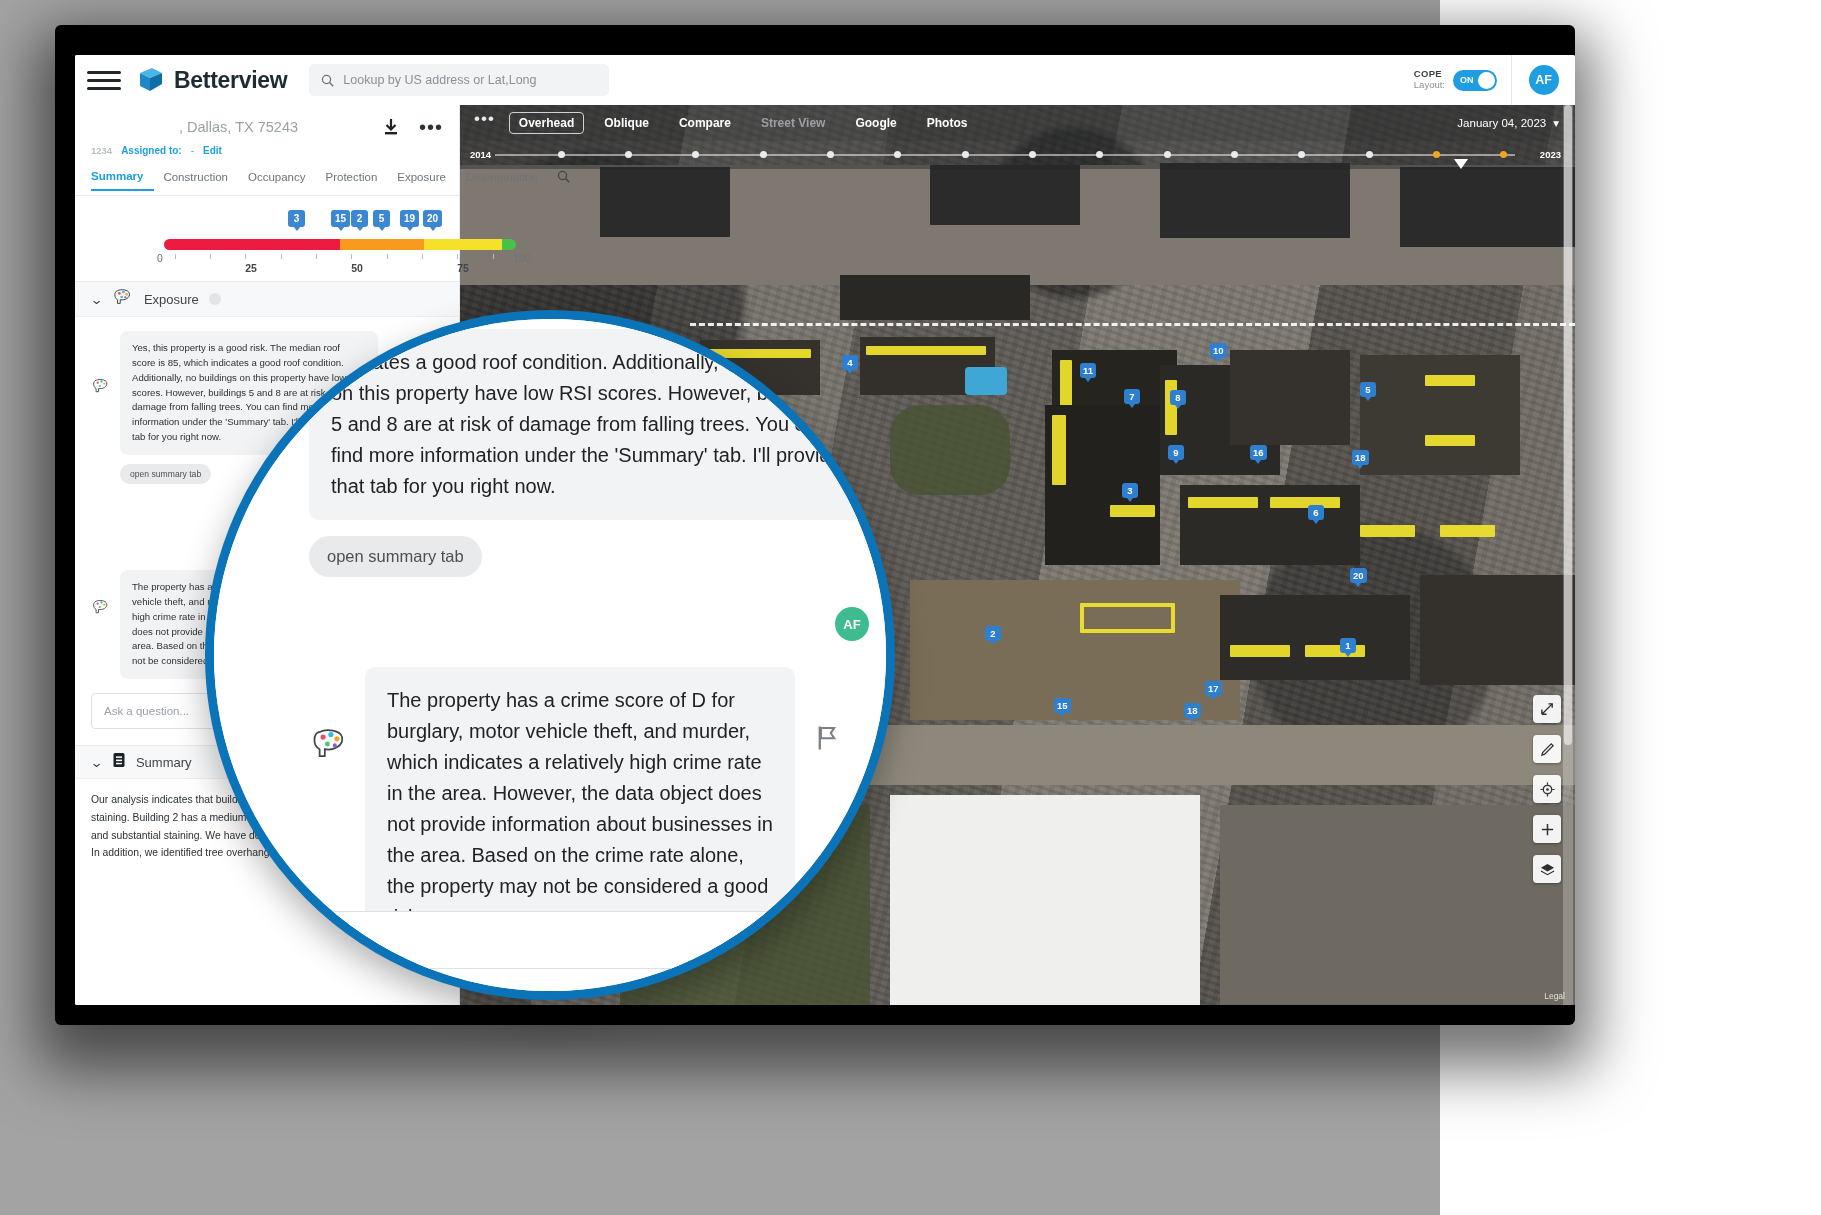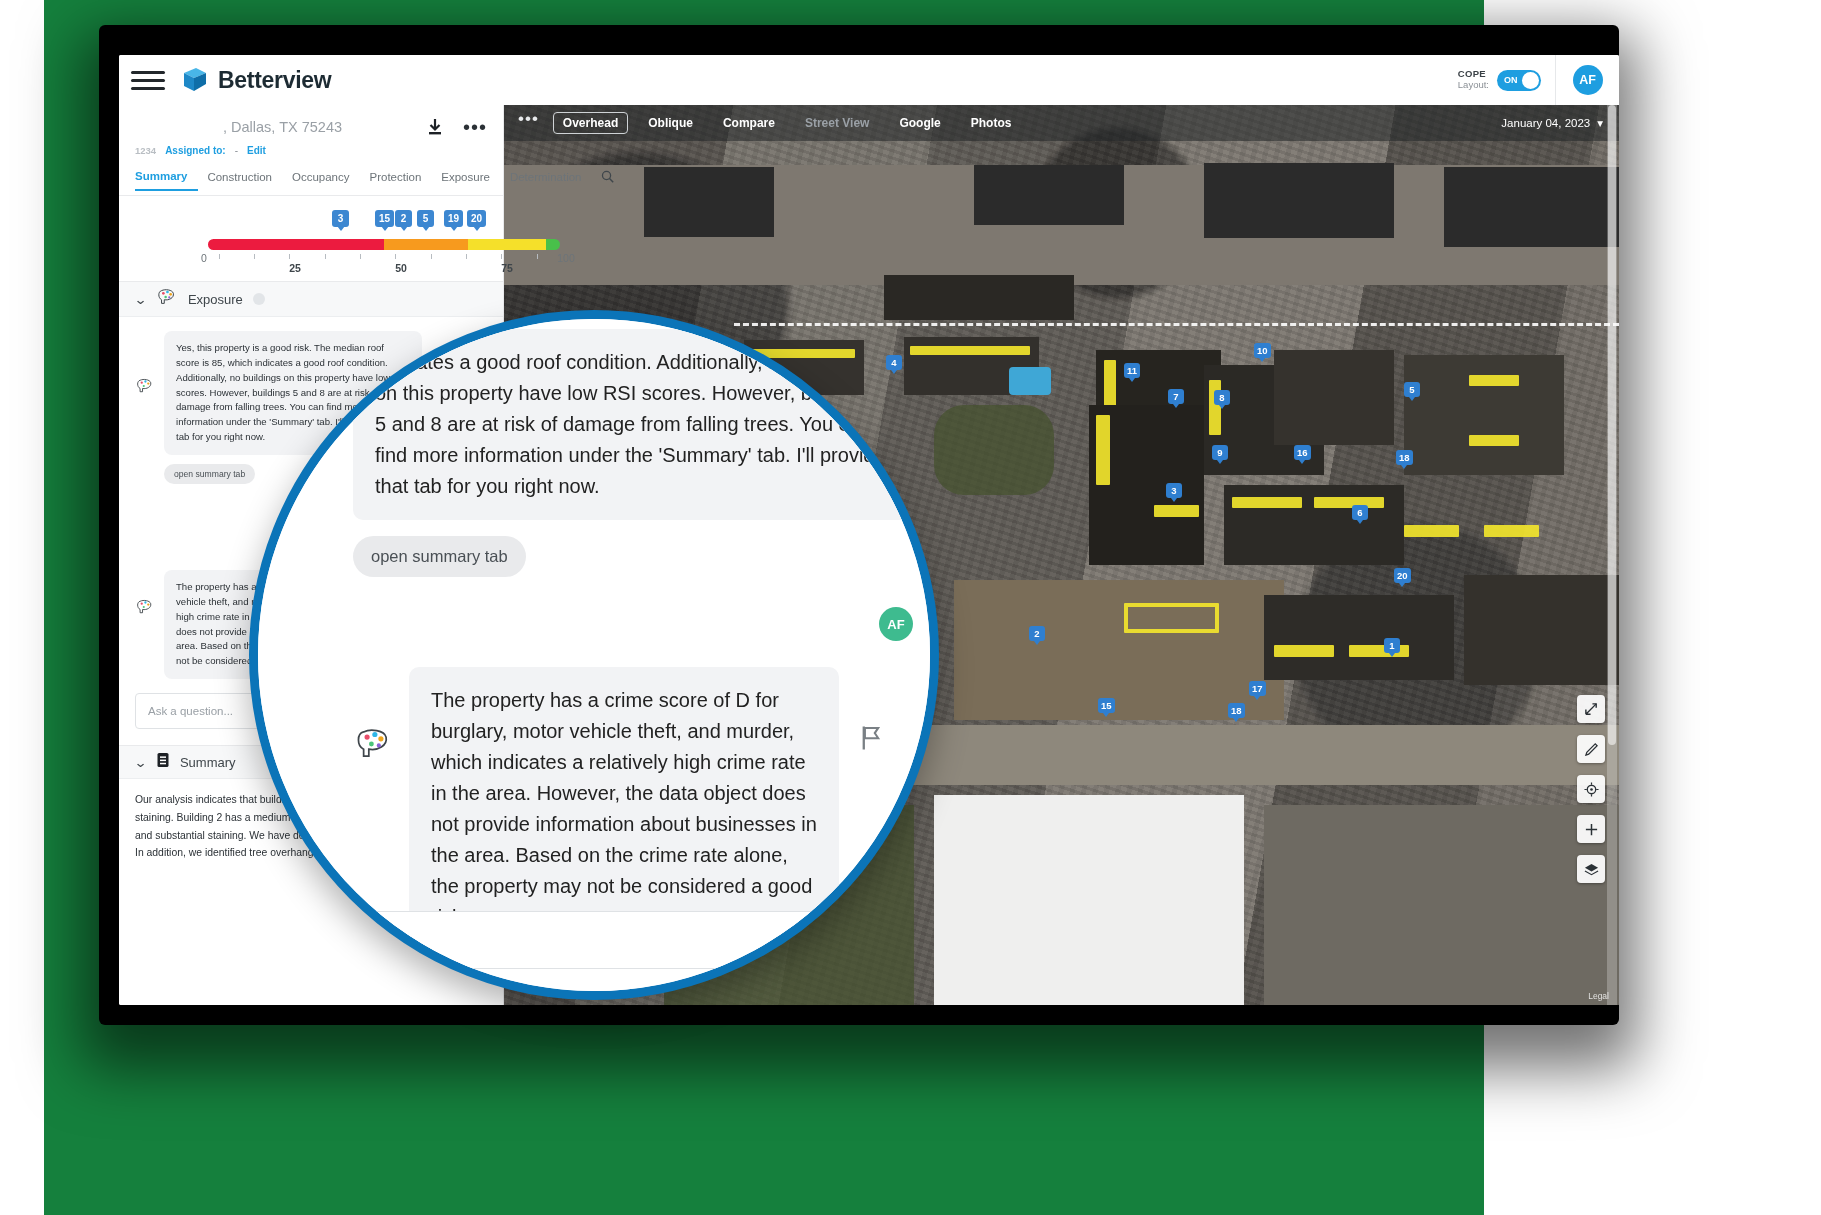--- a/index.html
+++ b/index.html
@@ -1,18 +1,18 @@
 <!DOCTYPE html>
 <html><head>
 <meta charset="utf-8">
 <style>
   * { box-sizing: border-box; margin:0; padding:0; }
   html,body { width:1821px; height:1215px; background:#ffffff; font-family:"Liberation Sans", sans-serif; overflow:hidden; }
 
-  #stage { position:relative; width:1440px; height:1215px; background:#15803d;margin-left:44px; }
+  #stage { position:relative; width:1440px; height:1215px; background:#a3a3a3; }
 
   
   .frame-shadow{
     position:absolute; left:55px; top:25px; width:1520px; height:1000px;
     background:#000; border-radius:6px;
     filter: blur(0px);
   }
   .browser{
     position:absolute; left:75px; top:55px; width:1500px; height:950px;
     background:#fff; overflow:hidden; border-radius:2px;
@@ -177,20 +177,27 @@
       <div class="brand">
         <div class="brand-mark">
           <svg width="28" height="26" viewBox="0 0 28 26">
             <path d="M3 6 L15 1 L25 6 L13 11 Z" fill="#49b6e8"></path>
             <path d="M3 6 L13 11 L13 24 L3 19 Z" fill="#1e88c7"></path>
             <path d="M13 11 L25 6 L25 17 L13 24 Z" fill="#0f6ea8"></path>
           </svg>
         </div>
         <div class="brand-text">Betterview</div>
       </div>
+      <div class="searchbox">
+        <svg width="13" height="13" viewBox="0 0 16 16">
+            <circle cx="6.8" cy="6.8" r="5" fill="none" stroke="#6d7479" stroke-width="1.6"></circle>
+            <line x1="10.5" y1="10.5" x2="15" y2="15" stroke="#6d7479" stroke-width="1.8"></line>
+          </svg>
+        <div class="ph">Lookup by US address or Lat,Long</div>
+      </div>
       <div class="topbar-right">
         <div class="cope">
           <div class="cope-label">
             <div class="l1">COPE</div>
             <div class="l2">Layout:</div>
           </div>
           <div class="toggle">
             <div class="tg-txt">ON</div>
             <div class="knob"></div>
           </div>
@@ -259,20 +266,41 @@
         <div class="mt">Compare</div>
         <div class="mt dim">Street View</div>
         <div class="mt">Google</div>
         <div class="mt">Photos</div>
         <div class="mt-date">
           <span>January 04, 2023</span>
           <span>▾</span>
         </div>
       </div>
 
+      <div class="timeline">
+        <div class="tl-line"></div>
+        <div class="tl-y" style="left:10px;">2014</div>
+        <div class="tl-y" style="right:14px;">2023</div>
+        <div class="tl-dot" style="left:98px;"></div>
+        <div class="tl-dot" style="left:165px;"></div>
+        <div class="tl-dot" style="left:232px;"></div>
+        <div class="tl-dot" style="left:300px;"></div>
+        <div class="tl-dot" style="left:367px;"></div>
+        <div class="tl-dot" style="left:434px;"></div>
+        <div class="tl-dot" style="left:502px;"></div>
+        <div class="tl-dot" style="left:569px;"></div>
+        <div class="tl-dot" style="left:636px;"></div>
+        <div class="tl-dot" style="left:704px;"></div>
+        <div class="tl-dot" style="left:771px;"></div>
+        <div class="tl-dot" style="left:838px;"></div>
+        <div class="tl-dot" style="left:906px;"></div>
+        <div class="tl-dot amber" style="left:973px;"></div>
+        <div class="tl-dot amber" style="left:1040px;"></div>
+        <div class="tl-caret" style="left:994px;"></div>
+      </div>
 
       <div class="bldg-label" style="left:382px;top:250px;">4</div>
       <div class="bldg-label" style="left:750px;top:238px;">10</div>
       <div class="bldg-label" style="left:620px;top:258px;">11</div>
       <div class="bldg-label" style="left:900px;top:277px;">5</div>
       <div class="bldg-label" style="left:664px;top:284px;">7</div>
       <div class="bldg-label" style="left:710px;top:285px;">8</div>
       <div class="bldg-label" style="left:708px;top:340px;">9</div>
       <div class="bldg-label" style="left:790px;top:340px;">16</div>
       <div class="bldg-label" style="left:892px;top:345px;">18</div>

